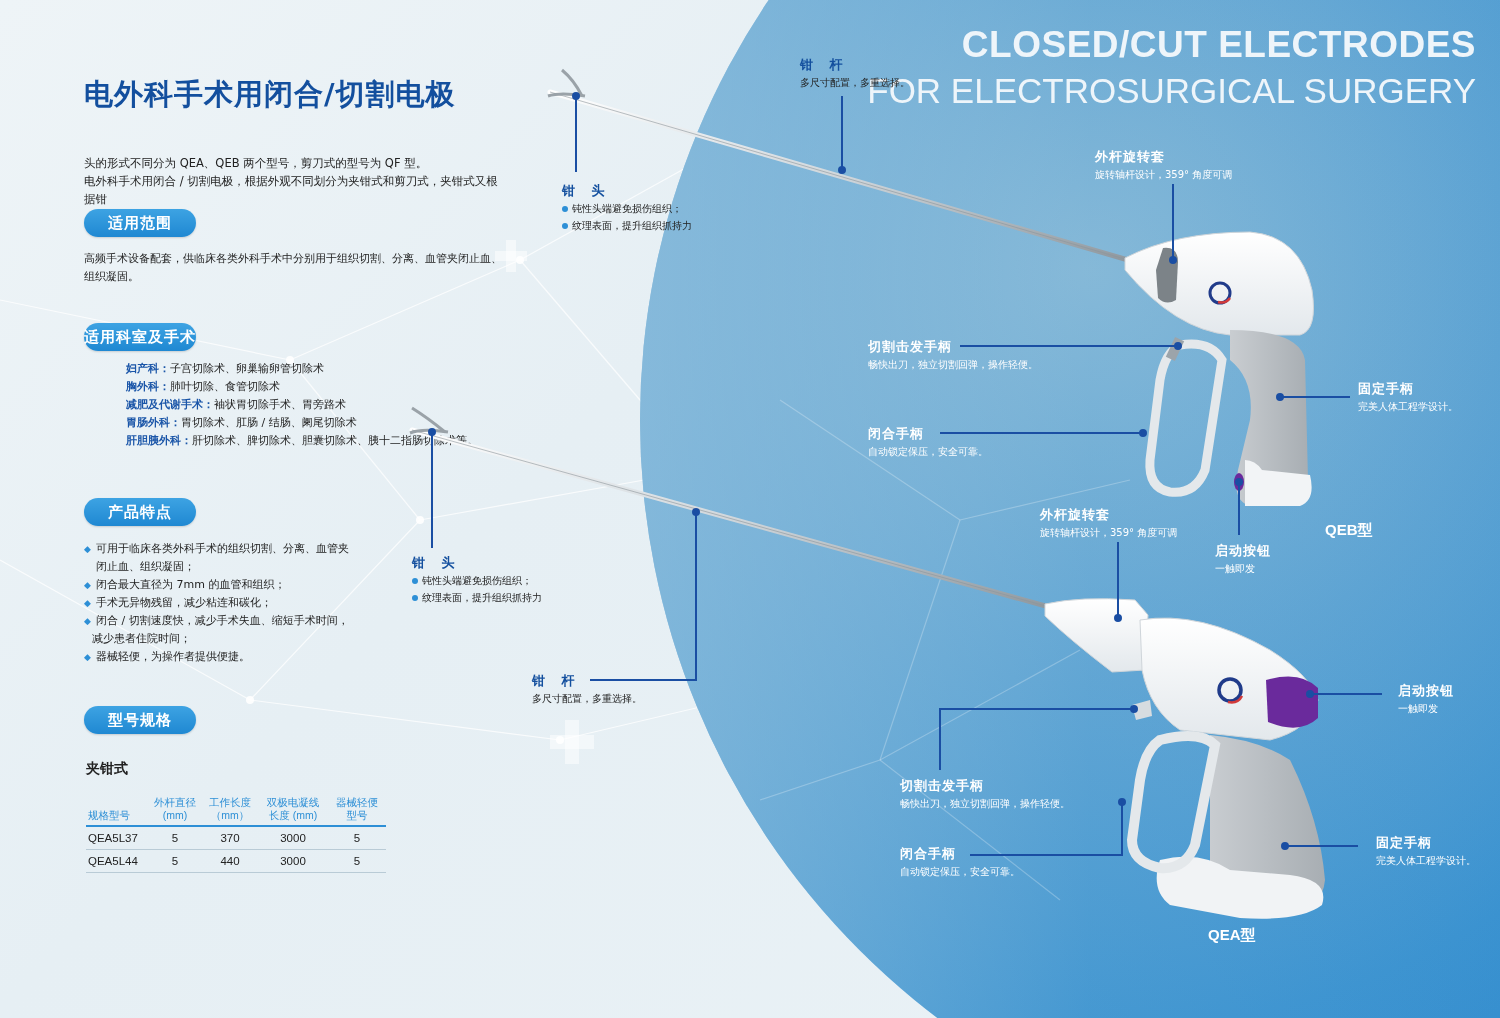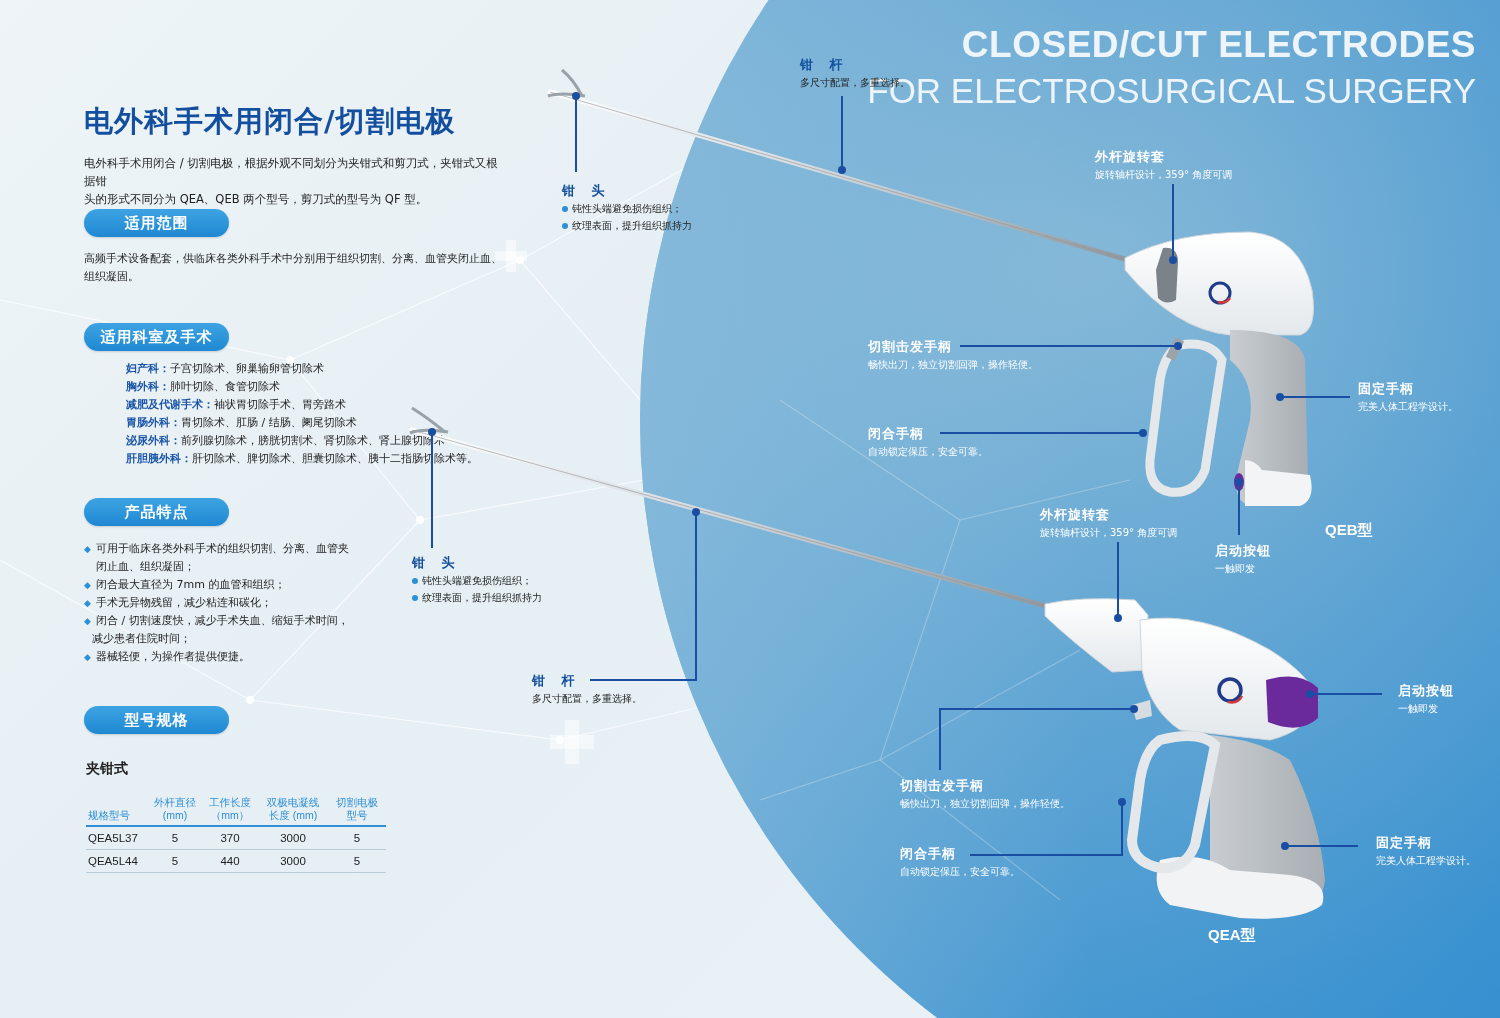--- a/index.html
+++ b/index.html
@@ -20,25 +20,25 @@
   }
   .circle-shade {
     position: absolute; left: 640px; top: -330px; width: 1500px; height: 1500px; border-radius: 50%;
     background: linear-gradient(90deg, rgba(170,205,225,0.55) 0%, rgba(110,175,215,0.2) 30%, rgba(40,130,200,0) 60%);
   }
 
   .en-title { position: absolute; right: 24px; top: 24px; text-align: right; color: #eef5fa; font-family: "Liberation Sans", sans-serif; }
   .en-title .l1 { font-size: 37px; font-weight: bold; letter-spacing: 0.5px; line-height: 42px; }
   .en-title .l2 { font-size: 35px; font-weight: normal; line-height: 50px; }
 
-  .cn-title { position: absolute; left: 84px; top: 102px; font-size: 29px; font-weight: bold; color: #134f9e; letter-spacing: 1px; }
+  .cn-title { position: absolute; left: 84px; top: 75px; font-size: 29px; font-weight: bold; color: #134f9e; letter-spacing: 1px; }
   .intro { position: absolute; left: 84px; top: 154px; width: 420px; font-size: 11.5px; line-height: 18px; color: #222; }
 
   .pill {
-    position: absolute; left: 84px; width: 145px; height: 28px; border-radius: 14px;
+    position: absolute; left: 84px; width: 112px; height: 28px; border-radius: 14px;
     background: linear-gradient(180deg, #3da3e3 0%, #1f88d2 100%);
     color: #fff; font-weight: bold; font-size: 15px; text-align: center; line-height: 28px; letter-spacing: 1px;
     box-shadow: 0 1px 2px rgba(0,0,0,0.15);
   }
   .para { position: absolute; left: 84px; font-size: 11px; line-height: 18px; color: #222; width: 420px; }
   .dept-list { position: absolute; left: 84px; top: 360px; font-size: 11px; line-height: 18px; color: #222; }
   .dept-list .dl { color: #1a55a8; font-weight: bold; margin-left: 42px; }
   .feat-list { position: absolute; left: 84px; top: 540px; width: 270px; font-size: 11px; line-height: 18px; color: #222; }
   .feat-list .it { position: relative; padding-left: 12px; }
   .feat-list .it::before { content: "◆"; position: absolute; left: 0; top: 0; color: #2d8fd6; font-size: 9px; }
@@ -109,37 +109,36 @@
   </g>
 </svg>
 
 <div class="en-title">
   <div class="l1">CLOSED/CUT ELECTRODES</div>
   <div class="l2">FOR ELECTROSURGICAL SURGERY</div>
 </div>
 
 <div class="cn-title">电外科手术用闭合/切割电极</div>
 <div class="intro">
+  <div>头的形式不同分为 QEA、QEB 两个型号，剪刀式的型号为 QF 型。</div>
   <div>电外科手术用闭合 / 切割电极，根据外观不同划分为夹钳式和剪刀式，夹钳式又根据钳</div>
-  <div>头的形式不同分为 QEA、QEB 两个型号，剪刀式的型号为 QF 型。</div>
 </div>
 
 <div class="pill" style="top:209px">适用范围</div>
 <div class="para" style="top:250px">
   <div>高频手术设备配套，供临床各类外科手术中分别用于组织切割、分离、血管夹闭止血、</div>
   <div>组织凝固。</div>
 </div>
 
 <div class="pill" style="top:323px">适用科室及手术</div>
 <div class="dept-list">
   <div><span class="dl">妇产科：</span><span>子宫切除术、卵巢输卵管切除术</span></div>
   <div><span class="dl">胸外科：</span><span>肺叶切除、食管切除术</span></div>
   <div><span class="dl">减肥及代谢手术：</span><span>袖状胃切除手术、胃旁路术</span></div>
   <div><span class="dl">胃肠外科：</span><span>胃切除术、肛肠 / 结肠、阑尾切除术</span></div>
-  <div><span class="dl">泌尿外科：</span><span>前列腺切除术，膀胱切割术、肾切除术、肾上腺切除术</span></div>
   <div><span class="dl">肝胆胰外科：</span><span>肝切除术、脾切除术、胆囊切除术、胰十二指肠切除术等。</span></div>
 </div>
 
 <div class="pill" style="top:498px">产品特点</div>
 <div class="feat-list">
   <div class="it">可用于临床各类外科手术的组织切割、分离、血管夹</div>
   <div style="padding-left:12px">闭止血、组织凝固；</div>
   <div class="it">闭合最大直径为 7mm 的血管和组织；</div>
   <div class="it">手术无异物残留，减少粘连和碳化；</div>
   <div class="it">闭合 / 切割速度快，减少手术失血、缩短手术时间，</div>
@@ -156,21 +155,21 @@
       <col class="c2">
       <col class="c3">
       <col class="c4">
     </colgroup>
   <thead>
     <tr>
       <th><span>规格型号</span></th>
       <th><span>外杆直径</span><br><span>(mm)</span></th>
       <th><span>工作长度</span><br><span>（mm）</span></th>
       <th><span>双极电凝线</span><br><span>长度 (mm)</span></th>
-      <th><span>切割电极</span><br><span>型号</span></th>
+      <th><span>器械轻便</span><br><span>型号</span></th>
     </tr>
   </thead>
   <tbody>
     <tr>
       <td>QEA5L37</td>
         <td>5</td>
         <td>370</td>
         <td>3000</td>
         <td>5</td>
     </tr>

